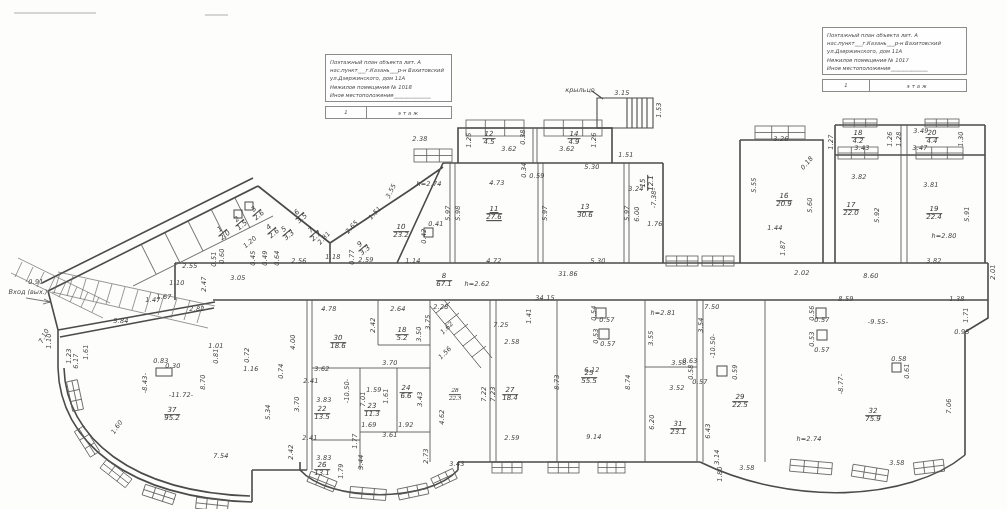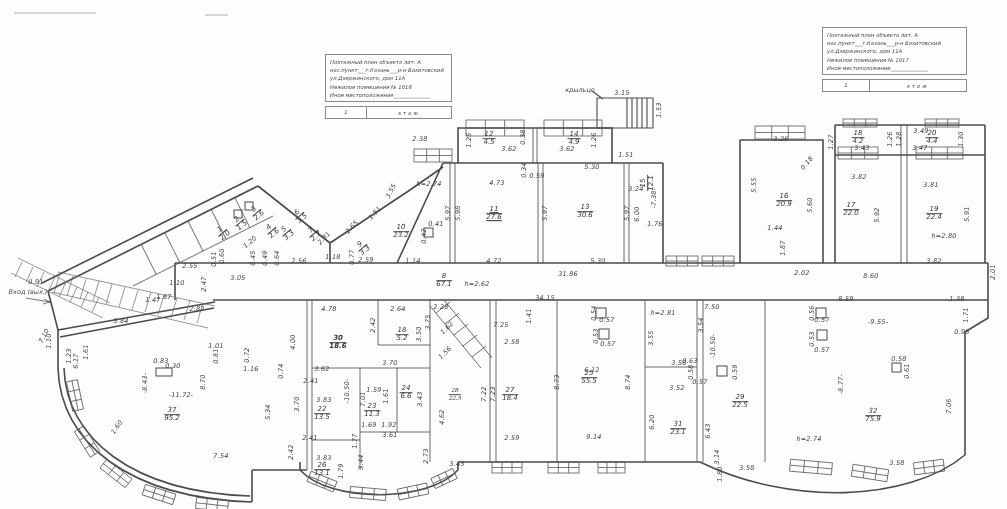--- a/index.html
+++ b/index.html
@@ -349,21 +349,21 @@
     <span class="dim" style="left: 322px; top: 369px; transform: translate(-50%, -50%);">3.62</span>
     <span class="dim" style="left: 311px; top: 381px; transform: translate(-50%, -50%);">2.41</span>
     <span class="dim" style="left: 390px; top: 363px; transform: translate(-50%, -50%);">3.70</span>
     <span class="dim" style="left: 374px; top: 390px; transform: translate(-50%, -50%);">1.59</span>
     <span class="dim" style="left: 386px; top: 396px; transform: translate(-50%, -50%) rotate(-90deg);">1.61</span>
     <span class="dim" style="left: 363px; top: 399px; transform: translate(-50%, -50%) rotate(-90deg);">7.01</span>
     <span class="dim" style="left: 347px; top: 391px; transform: translate(-50%, -50%) rotate(-90deg);">-10.50-</span>
     <span class="dim" style="left: 420px; top: 399px; transform: translate(-50%, -50%) rotate(-90deg);">3.43</span>
     <span class="dim" style="left: 324px; top: 400px; transform: translate(-50%, -50%);">3.83</span>
     <span class="dim" style="left: 369px; top: 425px; transform: translate(-50%, -50%);">1.69</span>
-    <span class="dim" style="left: 389px; top: 425px; transform: translate(-50%, -50%);">1.92</span>
+    <span class="dim" style="left: 406px; top: 425px; transform: translate(-50%, -50%);">1.92</span>
     <span class="dim" style="left: 390px; top: 435px; transform: translate(-50%, -50%);">3.61</span>
     <span class="dim" style="left: 355px; top: 441px; transform: translate(-50%, -50%) rotate(-90deg);">1.77</span>
     <span class="dim" style="left: 310px; top: 438px; transform: translate(-50%, -50%);">2.41</span>
     <span class="dim" style="left: 324px; top: 458px; transform: translate(-50%, -50%);">3.83</span>
     <span class="dim" style="left: 341px; top: 471px; transform: translate(-50%, -50%) rotate(-90deg);">1.79</span>
     <span class="dim" style="left: 361px; top: 462px; transform: translate(-50%, -50%) rotate(-90deg);">3.44</span>
     <span class="dim" style="left: 426px; top: 456px; transform: translate(-50%, -50%) rotate(-90deg);">2.73</span>
     <span class="dim" style="left: 457px; top: 464px; transform: translate(-50%, -50%);">3.43</span>
     <span class="dim" style="left: 442px; top: 417px; transform: translate(-50%, -50%) rotate(-90deg);">4.62</span>
     <span class="dim" style="left: 484px; top: 394px; transform: translate(-50%, -50%) rotate(-90deg);">7.22</span>
@@ -503,21 +503,21 @@
       <span class="a">18.4</span>
     </span>
     <span class="room" style="left: 455px; top: 395px; transform: translate(-50%, -50%); font-family: Liberation Serif, serif;">
       <span class="n">28</span>
       <span class="a">22.3</span>
     </span>
     <span class="room" style="left: 740px; top: 402px; transform: translate(-50%, -50%);">
       <span class="n">29</span>
       <span class="a">22.5</span>
     </span>
-    <span class="room" style="left: 338px; top: 343px; transform: translate(-50%, -50%); font-weight: bold;">
+    <span class="room" style="left: 338px; top: 343px; transform: translate(-50%, -50%);">
       <span class="n">30</span>
       <span class="a">18.6</span>
     </span>
     <span class="room" style="left: 678px; top: 429px; transform: translate(-50%, -50%);">
       <span class="n">31</span>
       <span class="a">23.1</span>
     </span>
     <span class="room" style="left: 873px; top: 416px; transform: translate(-50%, -50%);">
       <span class="n">32</span>
       <span class="a">75.9</span>

